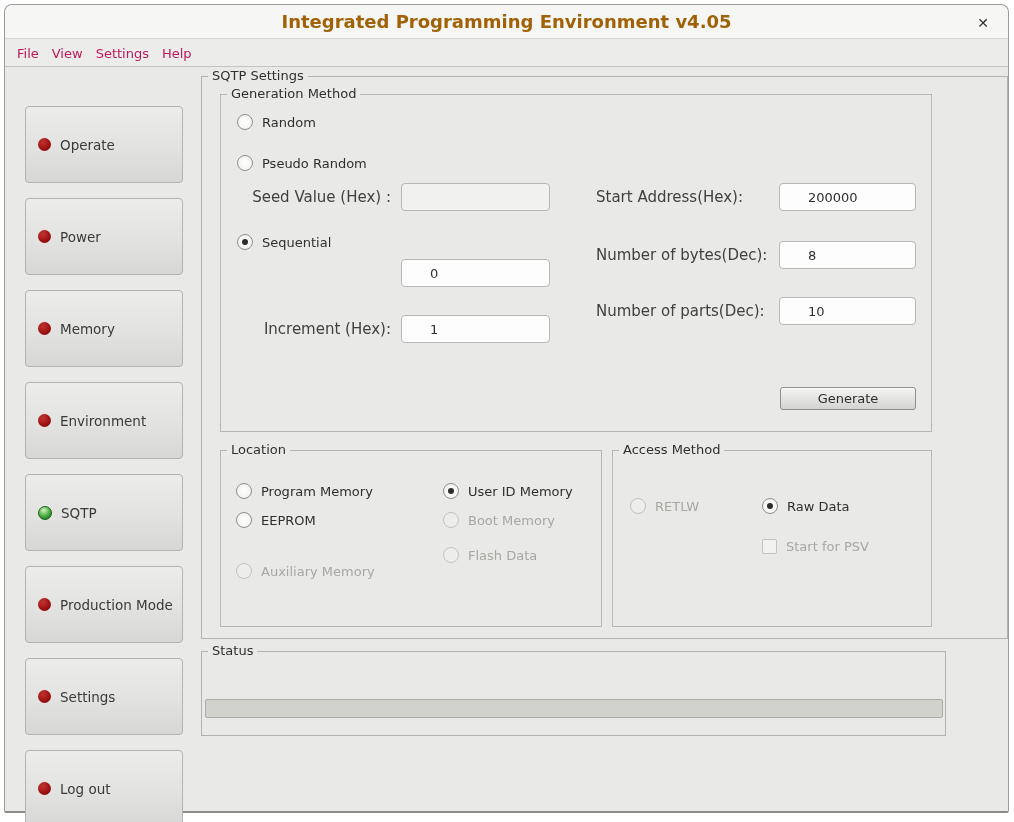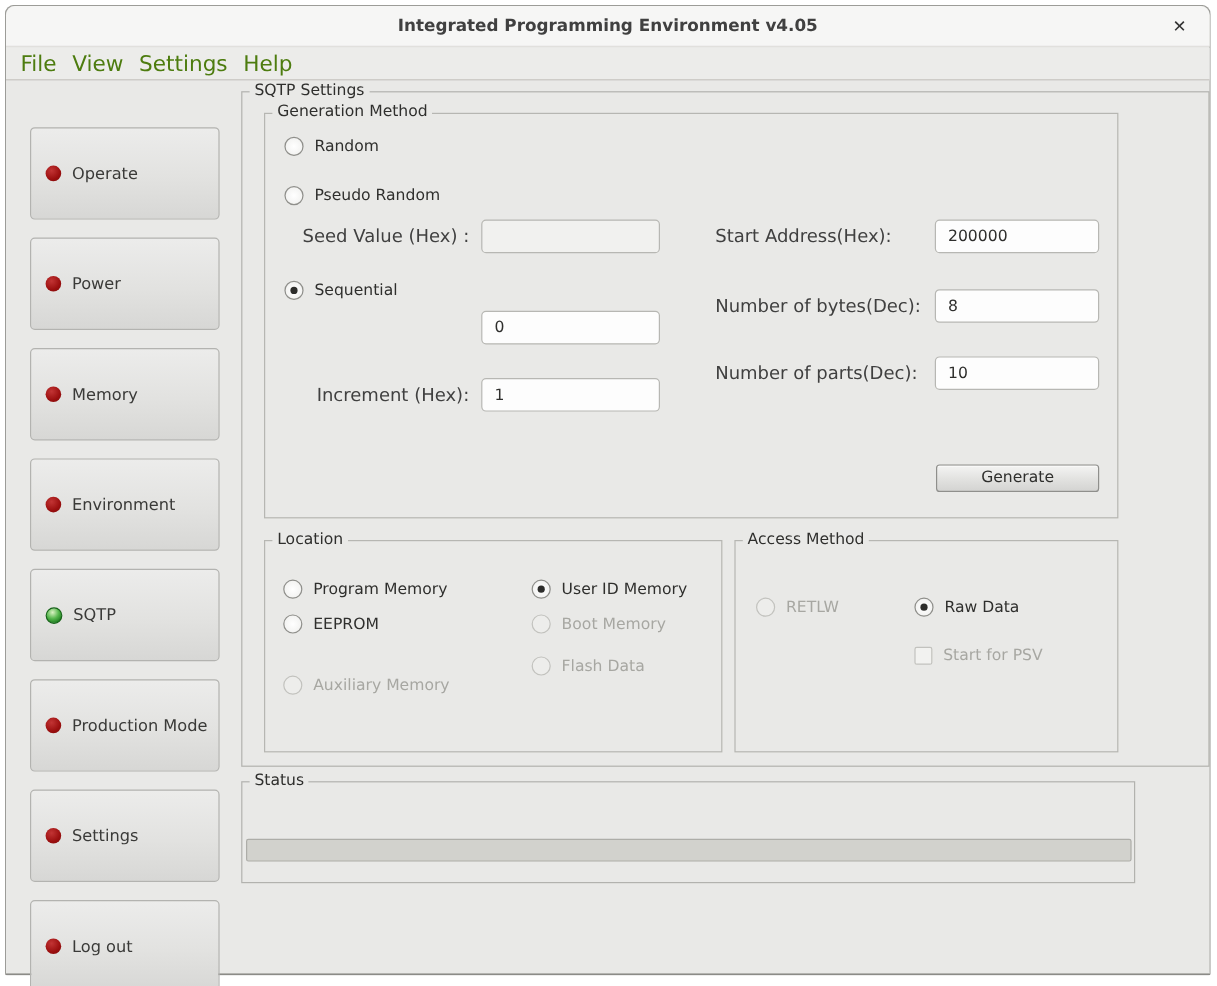--- a/index.html
+++ b/index.html
@@ -7,28 +7,28 @@
     font-family:"DejaVu Sans", sans-serif; color:#2f2f2d; }
   #stage { position:relative; width:1014px; height:822px; overflow:hidden; }
 
   
   .window { position:absolute; left:4px; top:4px; width:1005px; height:809px;
     background:#e9e9e7; border:1px solid #9c9c98; border-bottom:2px solid #8b8b87;
     border-radius:8px 8px 2px 2px; }
   .titlebar { position:absolute; left:0; top:0; width:100%; height:34px;
     background:#f6f6f5; border-bottom:1px solid #dad8d4; border-radius:8px 8px 0 0;
     display:flex; align-items:center; justify-content:center; }
-  .titlebar .title { font-weight:bold; font-size:14px; color:#404040; }
+  .titlebar .title { font-weight:bold; font-size:18px; color:#a16207; }
   .close-btn { position:absolute; right:14px; top:7px; width:22px; height:22px;
     display:flex; align-items:center; justify-content:center;
     font-size:14px; font-weight:bold; color:#333; cursor:default; }
   .menubar { position:absolute; left:0; top:35px; width:100%; height:27px;
     background:#ececea; border-bottom:1px solid #c6c4c0;
     display:flex; align-items:center; padding-left:12px; gap:0; }
-  .menu-item { font-size:18px; color:#4d7c0f; padding:4px 9px 4px 0; margin-right:4px; }
+  .menu-item { font-size:13px; color:#be185d; padding:4px 9px 4px 0; margin-right:4px; }
 
   
   .side-btn { position:absolute; left:20px; width:158px; height:77px;
     background:linear-gradient(#ececeb, #e2e2e0 55%, #d7d7d5);
     border:1px solid #b3b3b0; border-radius:4px;
     display:flex; align-items:center; padding-left:12px; gap:9px;margin-top:31px; }
   .side-btn .lbl { font-size:13.5px; color:#3a3a38; white-space:nowrap; }
   .dot-red { width:13px; height:13px; border-radius:50%;
     background:radial-gradient(circle at 38% 32%, #c23434, #9b0f0f 60%, #7c0a0a); flex:0 0 auto; }
   .dot-green { width:14px; height:14px; border-radius:50%;
@@ -48,21 +48,21 @@
     width:6px; height:6px; border-radius:50%; background:#2d2d2b; }
   .radio.disabled { border-color:#c2c2be; background:#ededeb; }
   .checkbox { width:15px; height:15px; border-radius:2px; flex:0 0 auto;
     background:#f2f2f0; border:1px solid #c2c2be; }
   .ctl-label { font-size:13px; color:#2f2f2d; }
   .ctl-label.disabled { color:#a7a7a2; }
   .field-label { position:absolute; font-size:15px; color:#404040; white-space:nowrap; }
   .field-label.right { text-align:right; }
   input.tfield { position:absolute; height:28px; border:1px solid #b7b7b3; border-radius:4px;
     background:#fdfdfd; font-family:"DejaVu Sans", sans-serif; font-size:13px;
-    color:#2f2f2d; padding:0 10px; outline:none; }
+    color:#2f2f2d; padding:0 28px; outline:none; }
   input.tfield:disabled { background:#f1f1ef; }
   .gen-btn { position:absolute; left:777px; top:384px; width:136px; height:23px;
     background:linear-gradient(#f4f4f3, #e3e3e1 50%, #d4d4d2);
     border:1px solid #8f8f8c; border-radius:3px; box-shadow:inset 0 1px 0 #fbfbfa;
     font-family:"DejaVu Sans", sans-serif; font-size:13px; color:#2f2f2d; }
   .progress { position:absolute; left:3px; top:47px; width:738px; height:19px;
     background:#d2d2cd; border:1px solid #adada8; border-radius:2px; }
 </style>
 </head>
 <body>

